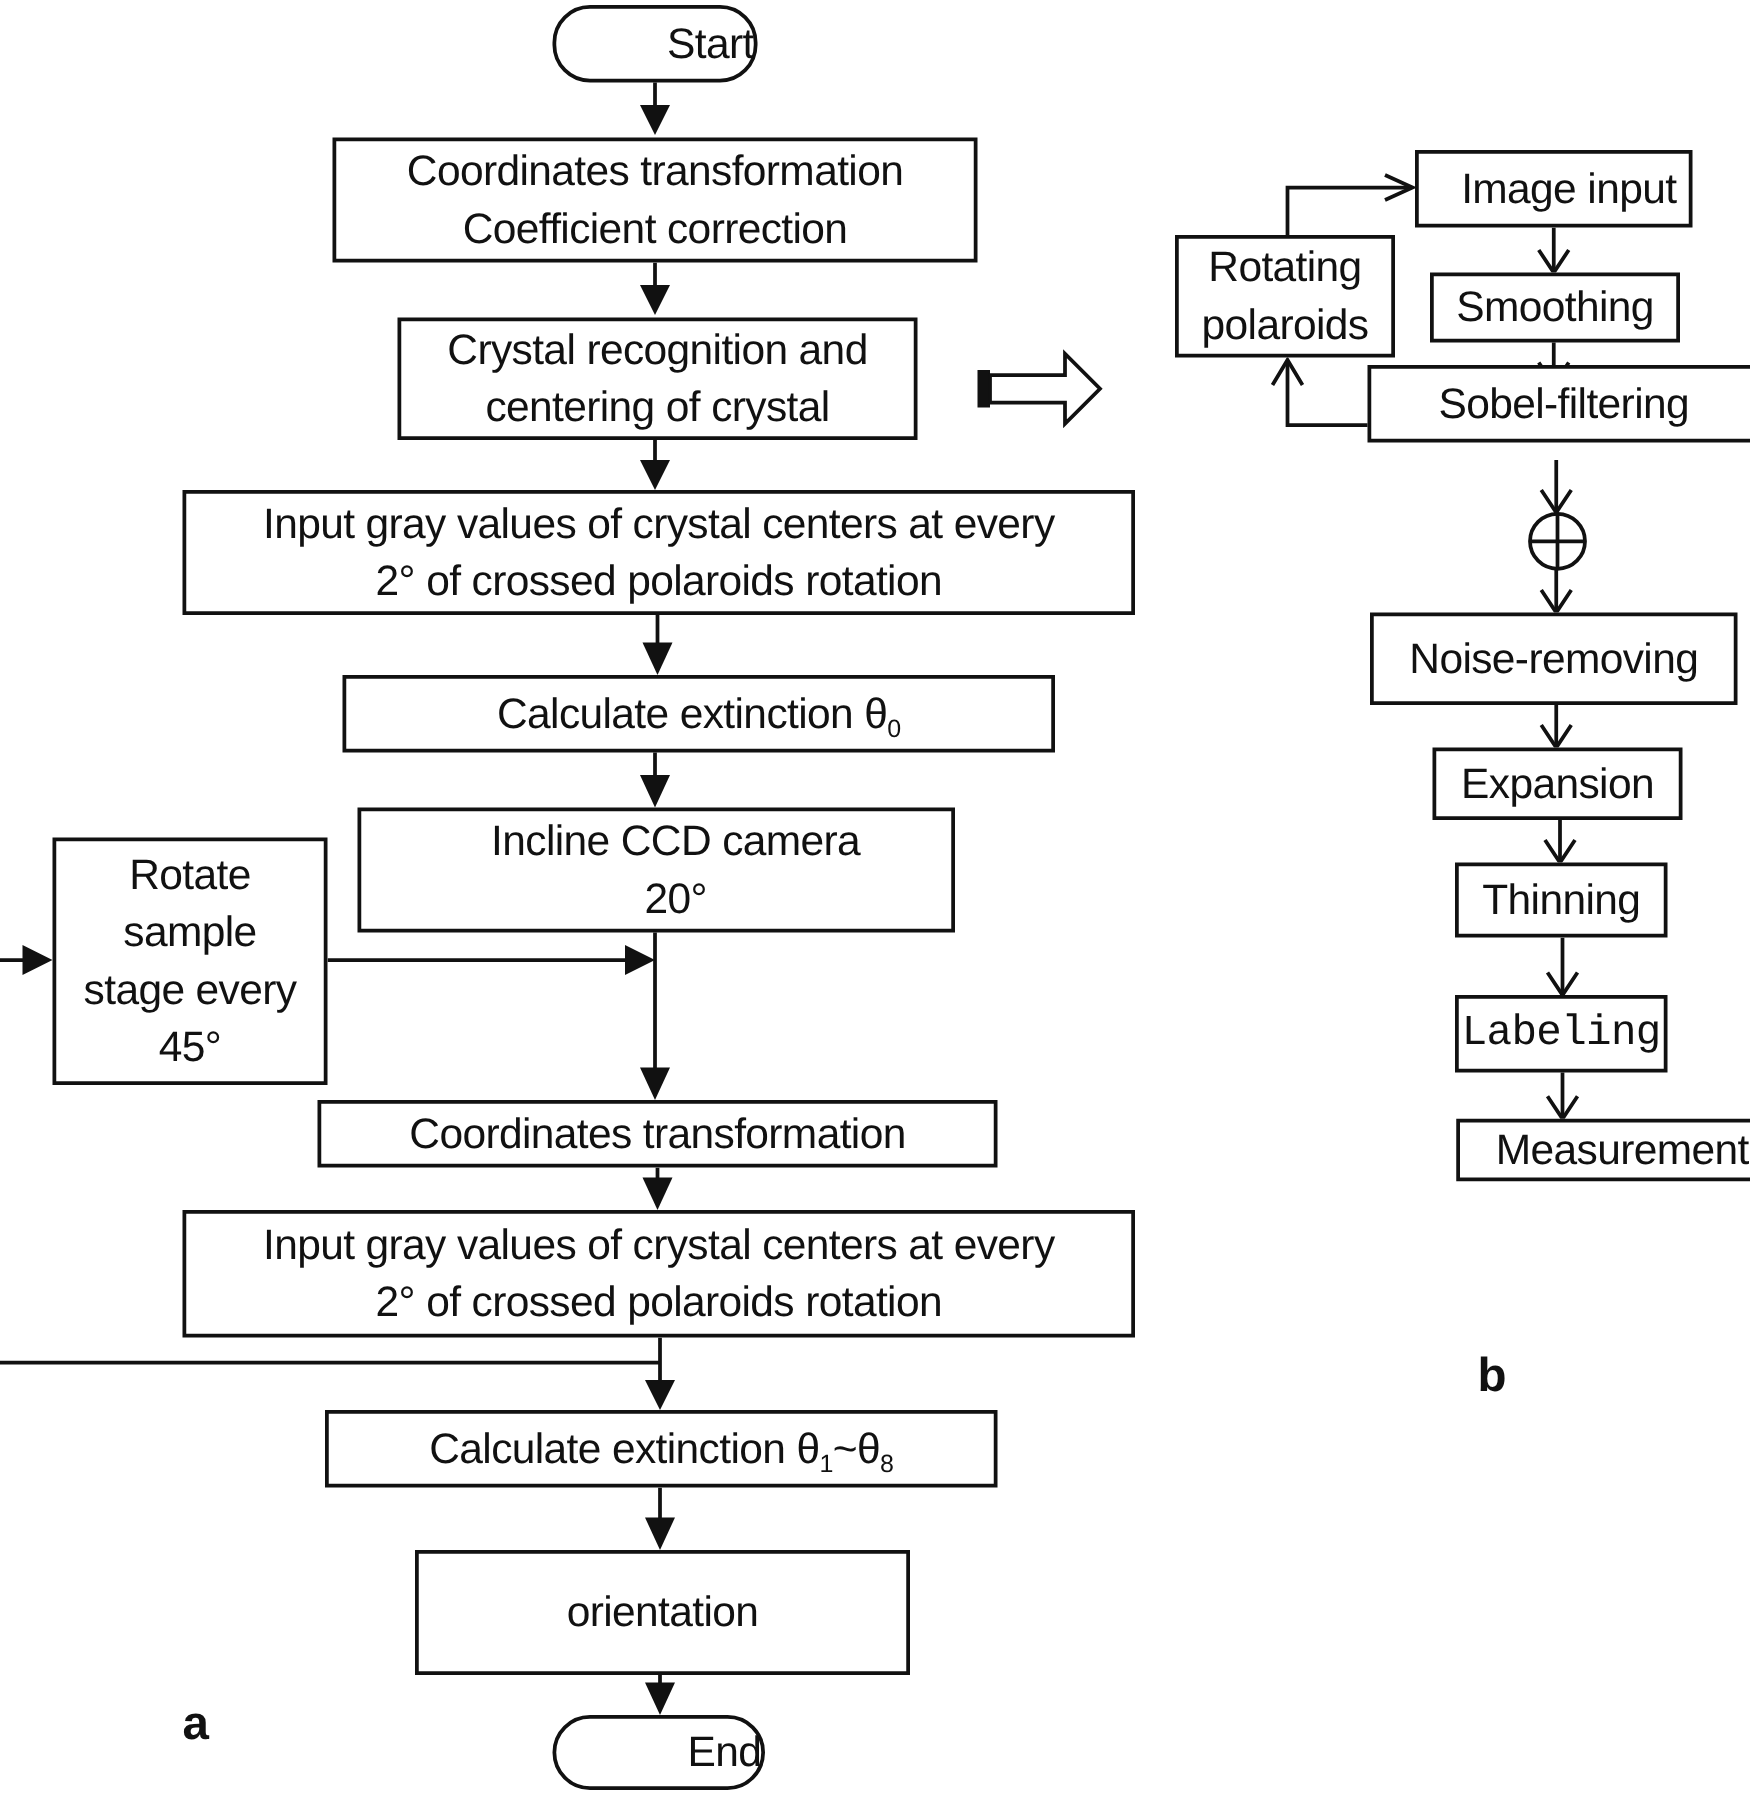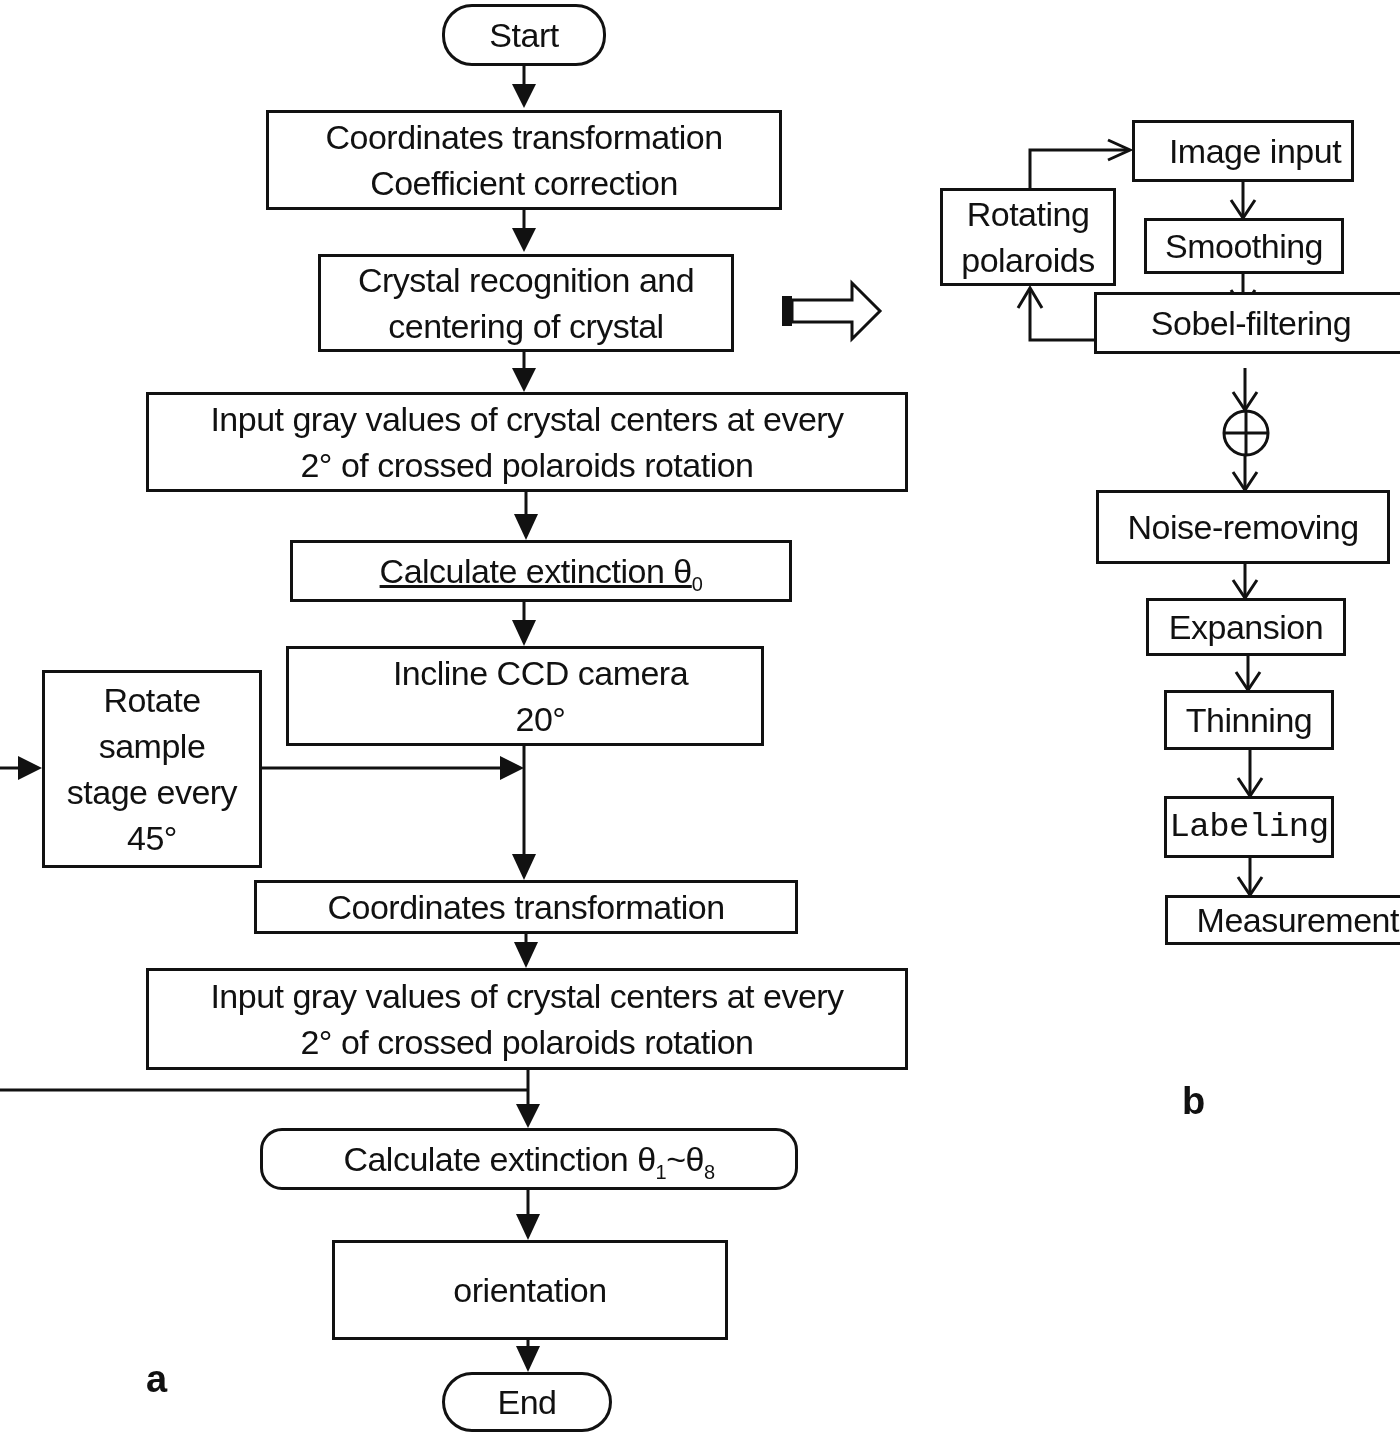--- a/index.html
+++ b/index.html
@@ -2,21 +2,21 @@
 <html><head>
 <meta charset="utf-8">
 <style>
   html, body { margin: 0; padding: 0; background: #ffffff; }
   body { width: 1400px; height: 1435px; position: relative; overflow: hidden;
          font-family: "Liberation Sans", "DejaVu Sans", sans-serif; color: #111; }
   .node { position: absolute; box-sizing: border-box; border: 3px solid #111;
           background: #fff; display: flex; flex-direction: column;
           align-items: center; justify-content: center; text-align: center;
           font-size: 34px; line-height: 46px; letter-spacing: -0.5px; }
-  .term { border-radius: 30px; }
+  .term { border-radius: 30px; align-items: flex-end; }
   .line { display: block; white-space: nowrap; }
   svg.wires { position: absolute; left: 0; top: 0; }
   .panel-label { position: absolute; font-size: 38px; font-weight: bold; }
   sub { font-size: 20px; line-height: 0; }
   .b { font-size: 34px; }
 </style>
 </head>
 <body>
 
 <svg class="wires" width="1400" height="1435">
@@ -101,21 +101,21 @@
 <div class="node" style="left:318px;top:254px;width:416px;height:98px;">
   <span class="line">Crystal recognition and</span>
   <span class="line">centering of crystal</span>
 </div>
 
 <div class="node" style="left:146px;top:392px;width:762px;height:100px;">
   <span class="line">Input gray values of crystal centers at every</span>
   <span class="line">2° of crossed polaroids rotation</span>
 </div>
 
-<div class="node" style="left:290px;top:540px;width:502px;height:62px;text-decoration:underline;">
+<div class="node" style="left:274px;top:540px;width:570px;height:62px;">
   <span class="line"><span>Calculate extinction θ</span><sub>0</sub></span>
 </div>
 
 <div class="node" style="left:286px;top:646px;width:478px;height:100px;padding-left:31px;">
   <span class="line">Incline CCD camera</span>
   <span class="line">20°</span>
 </div>
 
 <div class="node" style="left:42px;top:670px;width:220px;height:198px;">
   <span class="line">Rotate</span>
@@ -126,21 +126,21 @@
 
 <div class="node" style="left:254px;top:880px;width:544px;height:54px;">
   <span class="line">Coordinates transformation</span>
 </div>
 
 <div class="node" style="left:146px;top:968px;width:762px;height:102px;">
   <span class="line">Input gray values of crystal centers at every</span>
   <span class="line">2° of crossed polaroids rotation</span>
 </div>
 
-<div class="node" style="left:260px;top:1128px;width:538px;height:62px;border-radius:22px;">
+<div class="node" style="left:260px;top:1128px;width:538px;height:62px;">
   <span class="line"><span>Calculate extinction θ</span><sub>1</sub><span>~θ</span><sub>8</sub></span>
 </div>
 
 <div class="node" style="left:332px;top:1240px;width:396px;height:100px;">
   <span class="line">orientation</span>
 </div>
 
 <div class="node term" style="left:442px;top:1372px;width:170px;height:60px;">
   <span class="line">End</span>
 </div>

